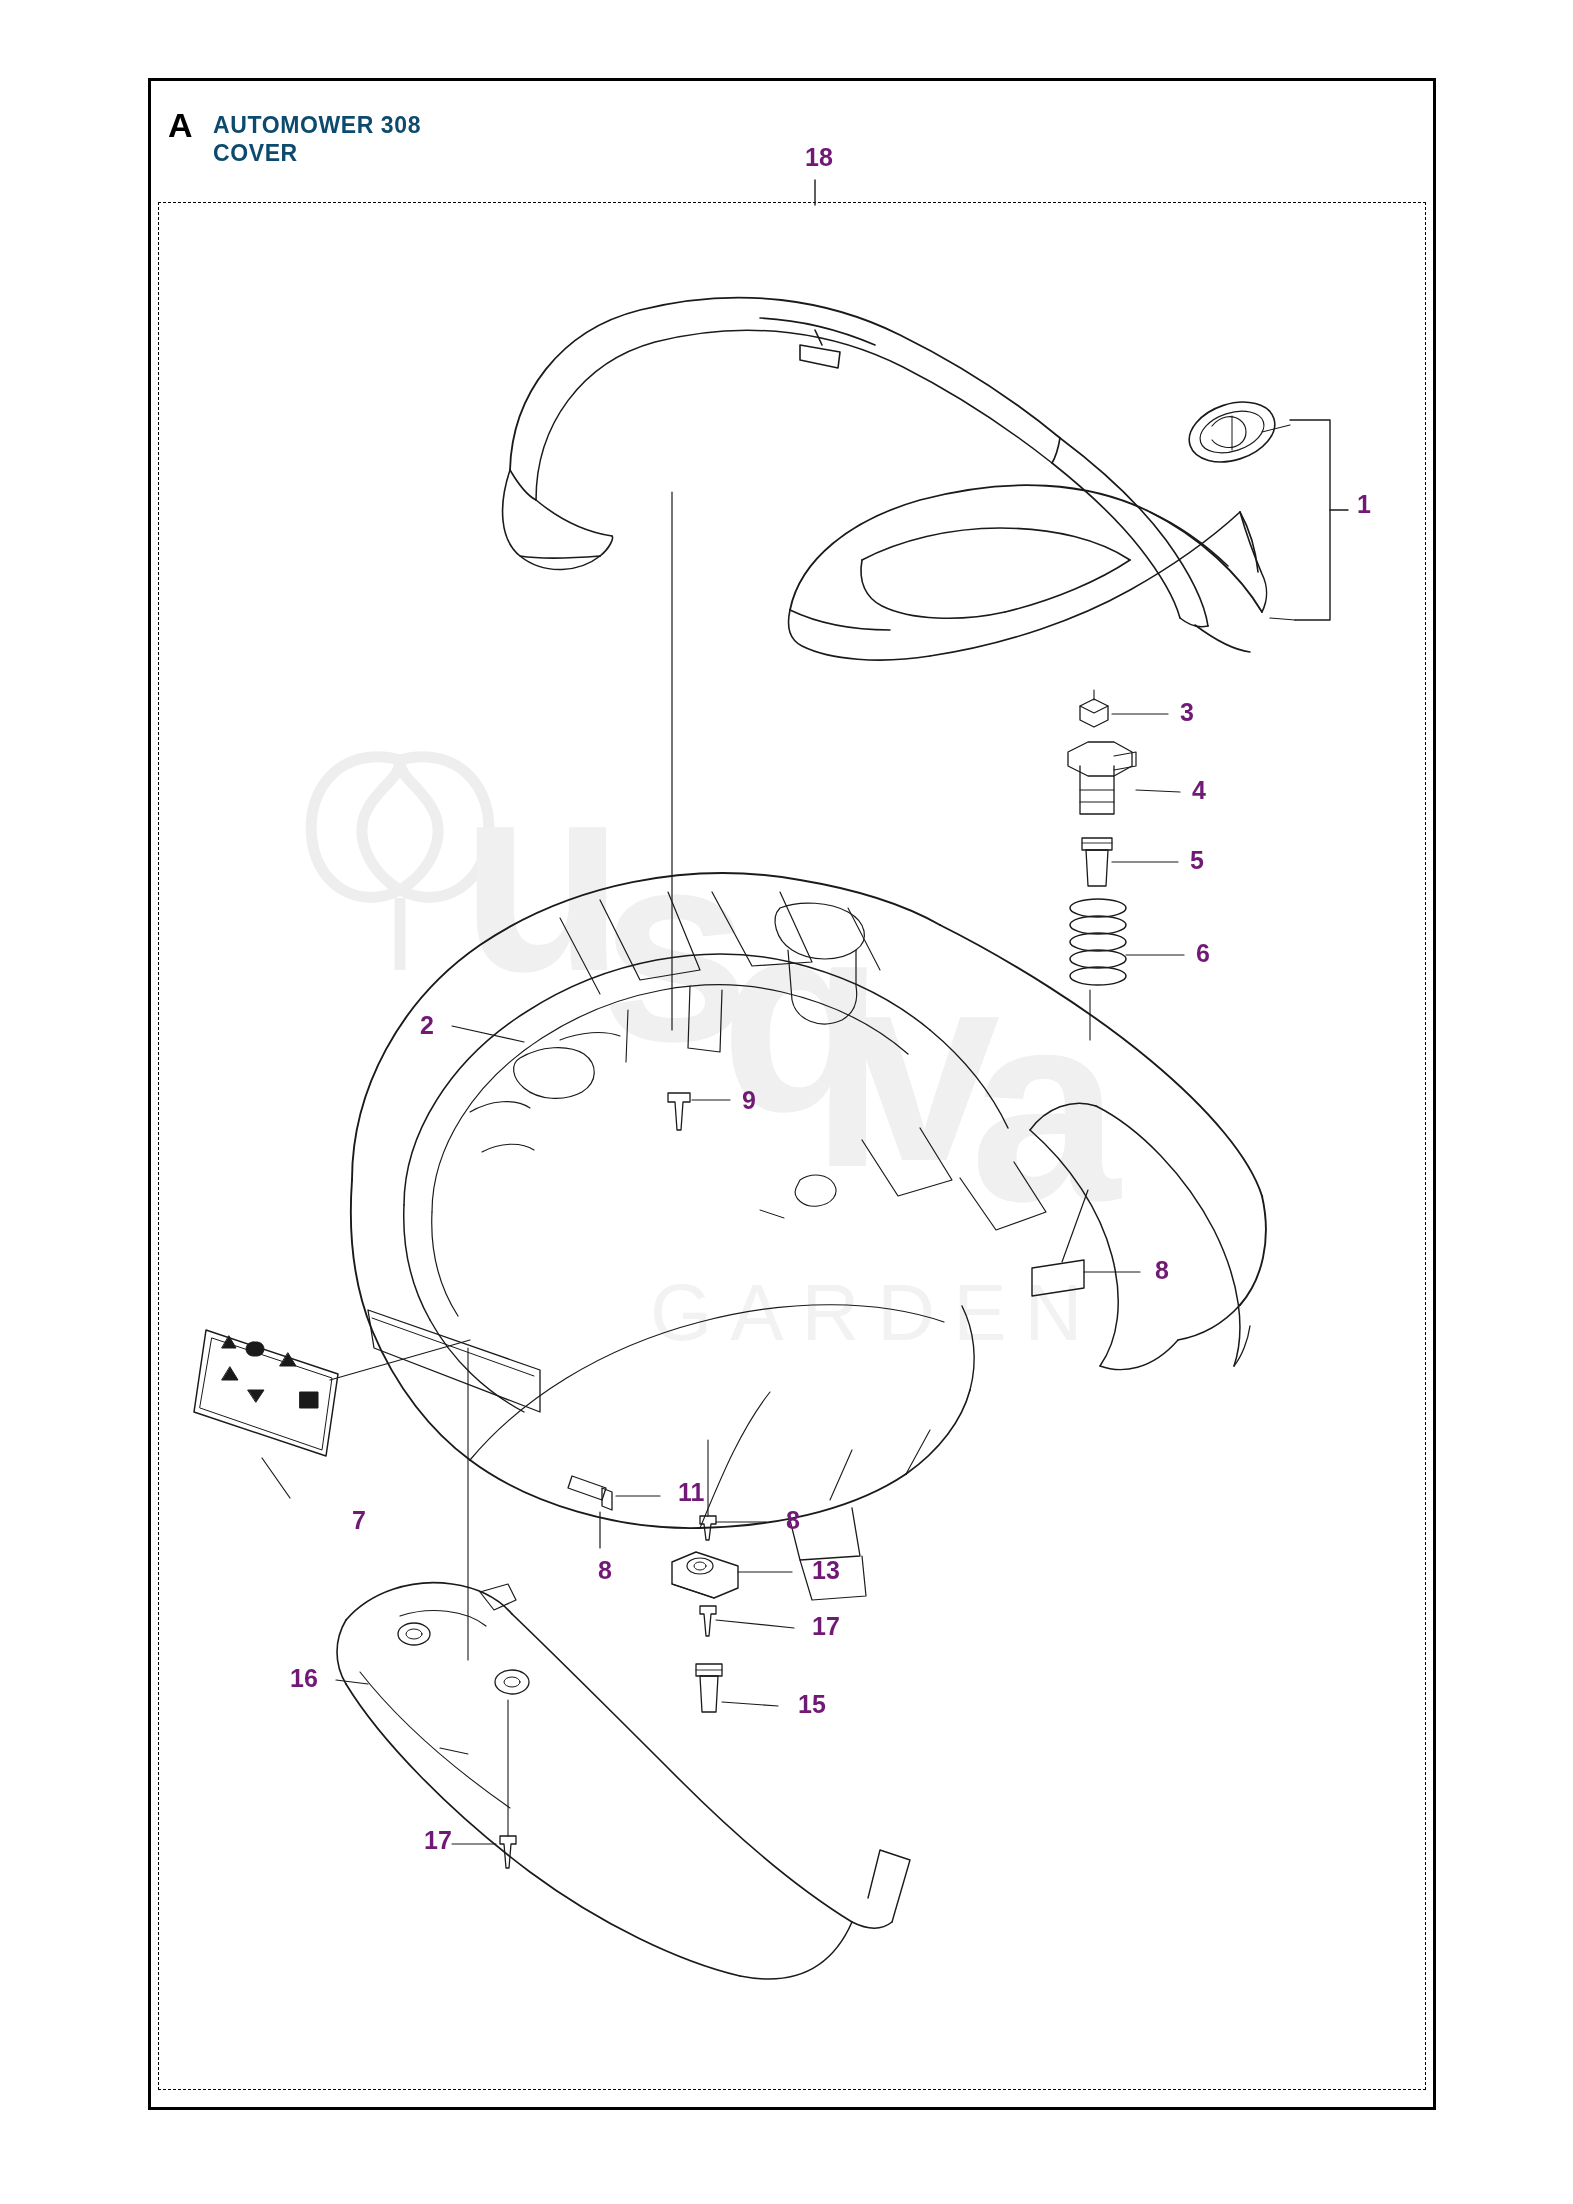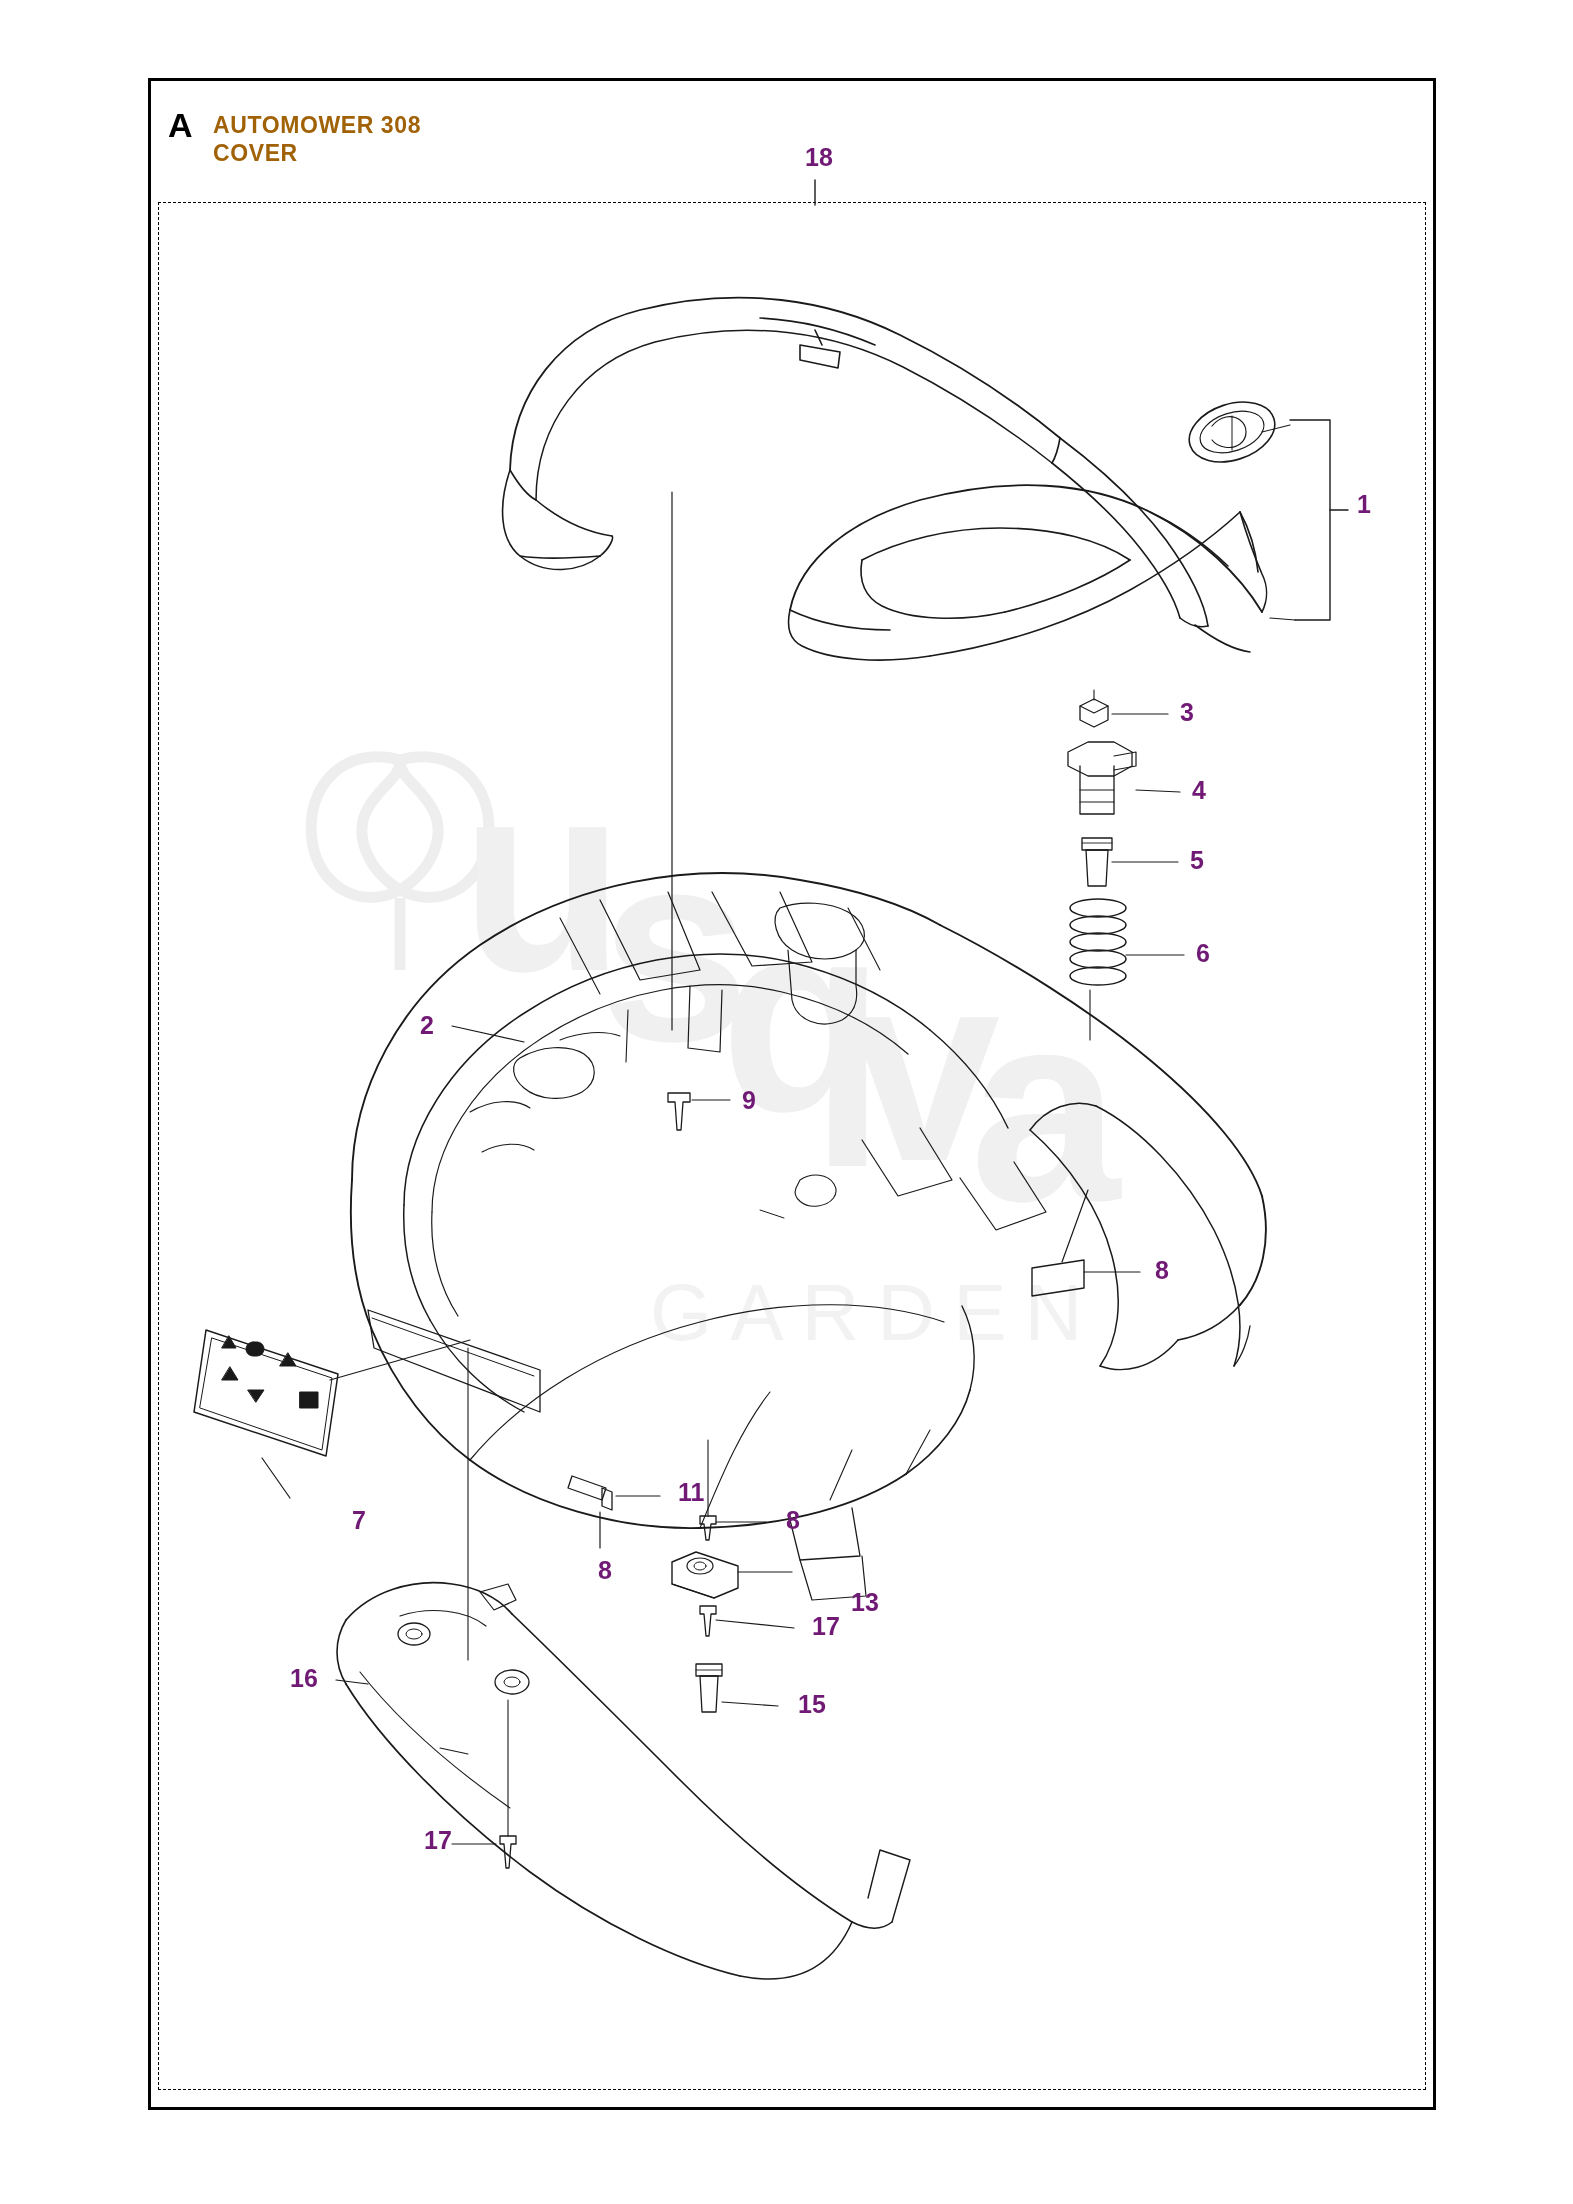--- a/index.html
+++ b/index.html
@@ -55,21 +55,21 @@
     color: #000;
     line-height: 1;
   }
   .section-title {
     position: absolute;
     left: 213px;
     top: 111px;
     font-size: 23px;
     font-weight: bold;
     letter-spacing: 0.6px;
-    color: #a16207;
+    color: #0c4a6e;
     line-height: 1.22;
   }
   .section-title .l2 { display: block; }
 
   
   .watermark {
     position: absolute;
     left: 250px;
     top: 640px;
     width: 1010px;
@@ -348,19 +348,19 @@
   <div class="callout" style="left:1192px; top:778px;">4</div>
   <div class="callout" style="left:1190px; top:848px;">5</div>
   <div class="callout" style="left:1196px; top:941px;">6</div>
   <div class="callout" style="left:420px; top:1013px;">2</div>
   <div class="callout" style="left:742px; top:1088px;">9</div>
   <div class="callout" style="left:1155px; top:1258px;">8</div>
   <div class="callout" style="left:352px; top:1508px;">7</div>
   <div class="callout" style="left:678px; top:1480px;">11</div>
   <div class="callout" style="left:598px; top:1558px;">8</div>
   <div class="callout" style="left:786px; top:1508px;">8</div>
-  <div class="callout" style="left:851px; top:1558px;margin-top:32px;">13</div>
+  <div class="callout" style="left:812px; top:1558px;">13</div>
   <div class="callout" style="left:812px; top:1614px;">17</div>
   <div class="callout" style="left:798px; top:1692px;">15</div>
   <div class="callout" style="left:290px; top:1666px;">16</div>
   <div class="callout" style="left:392px; top:1828px;margin-left:32px;">17</div>
 
 </div>
 
 </body></html>

